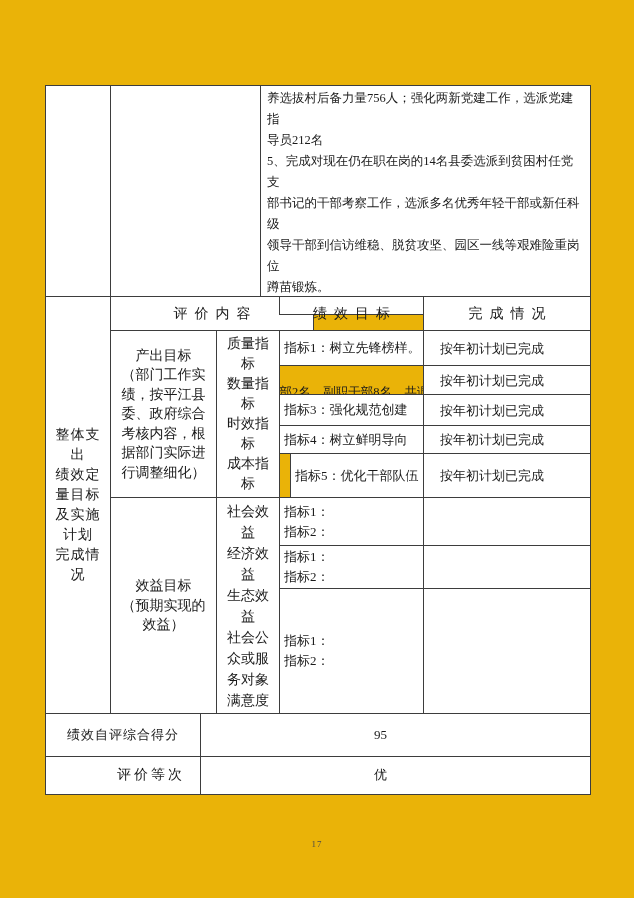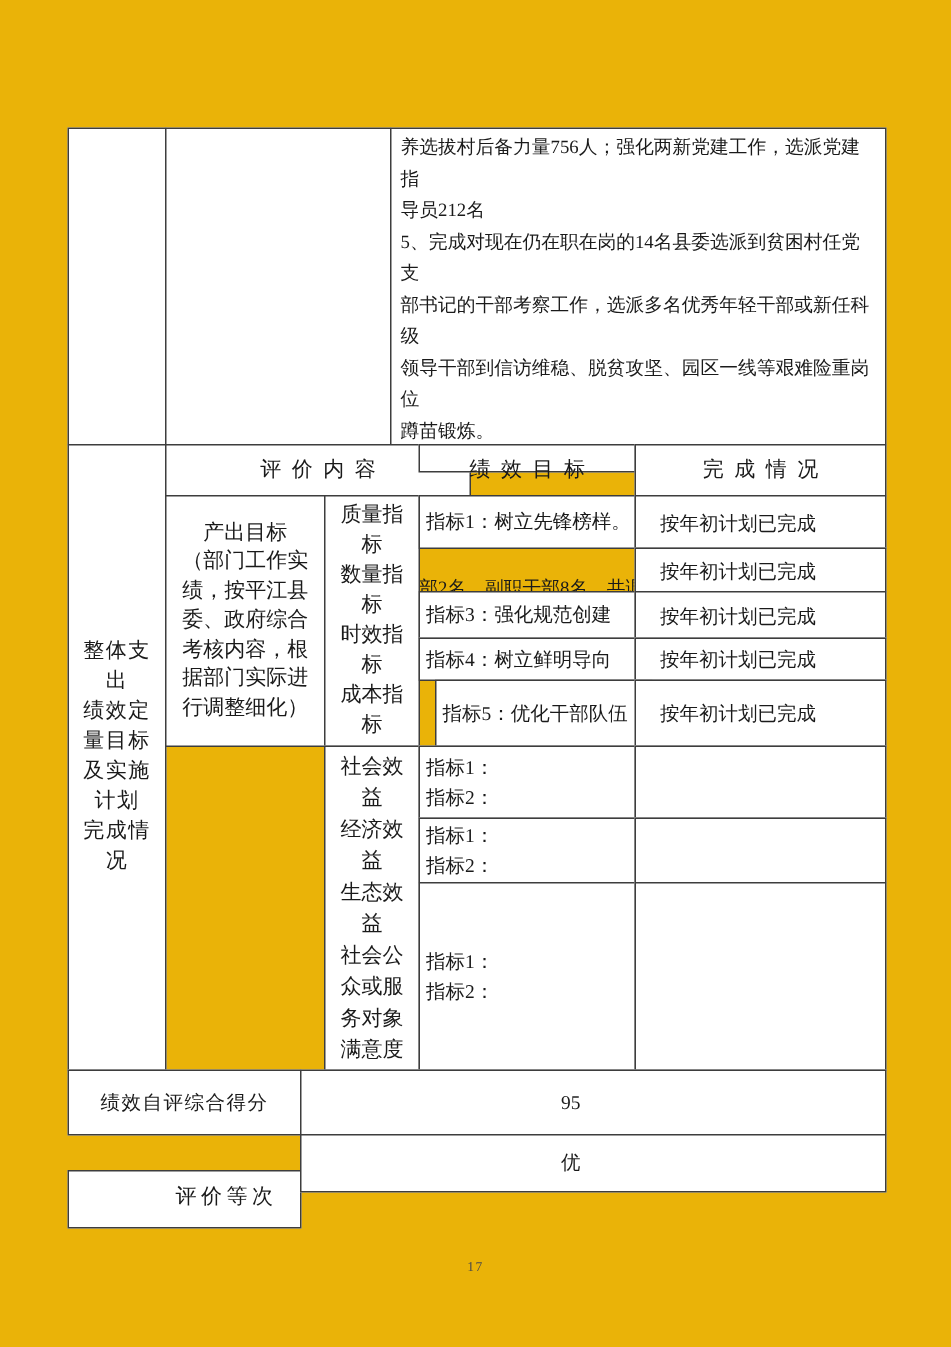--- a/index.html
+++ b/index.html
@@ -28,21 +28,21 @@
   .row-label { font-size:14px; line-height:20px; letter-spacing:1px; }
   .target {
     display:flex; align-items:center; font-size:13px; line-height:20px;
     padding-left:4px; white-space:pre-line; text-align:left;
   }
   .completion {
     display:flex; align-items:center; font-size:13px; line-height:17px;
     padding-left:16px; text-align:left;
   }
   .score-label { font-size:13px; letter-spacing:1px; text-align:center; line-height:42px; }
-  .grade-label { font-size:14px; letter-spacing:3px; padding-left:56px; text-align:center; line-height:36px; box-sizing:border-box;margin-top:24px; }
+  .grade-label { font-size:14px; letter-spacing:3px; padding-left:56px; text-align:center; line-height:36px; box-sizing:border-box; }
   .score-value { font-size:13px; text-align:center; line-height:42px; padding-right:30px; }
   .grade-value { font-size:13px; text-align:center; line-height:36px; padding-right:30px; }
   .pagenum {
     position:absolute; left:0; right:0; top:839px; text-align:center;
     font-size:9px; color:#4a4a4a; letter-spacing:1px;
   }
 </style>
 </head>
 <body>
 
@@ -97,20 +97,23 @@
 
   <div class="cell target" style="left:279px;top:394px;width:145px;height:32px;">指标3：强化规范创建</div>
   <div class="cell completion" style="left:423px;top:394px;width:168px;height:32px;">按年初计划已完成</div>
 
   <div class="cell target" style="left:279px;top:425px;width:145px;height:29px;">指标4：树立鲜明导向</div>
   <div class="cell completion" style="left:423px;top:425px;width:168px;height:29px;">按年初计划已完成</div>
 
   <div class="cell target" style="left:279px;top:453px;width:145px;height:45px;margin-left:11px;">指标5：优化干部队伍</div>
   <div class="cell completion" style="left:423px;top:453px;width:168px;height:45px;">按年初计划已完成</div>
 
+  <div class="cell mc group-label" style="left:110px;top:497px;width:107px;height:217px;">效益目标
+（预期实现的
+效益）</div>
   <div class="cell mc ind-types-benefit" style="left:216px;top:497px;width:64px;height:217px;">社会效
 益
 经济效
 益
 生态效
 益
 社会公
 众或服
 务对象
 满意度</div>

